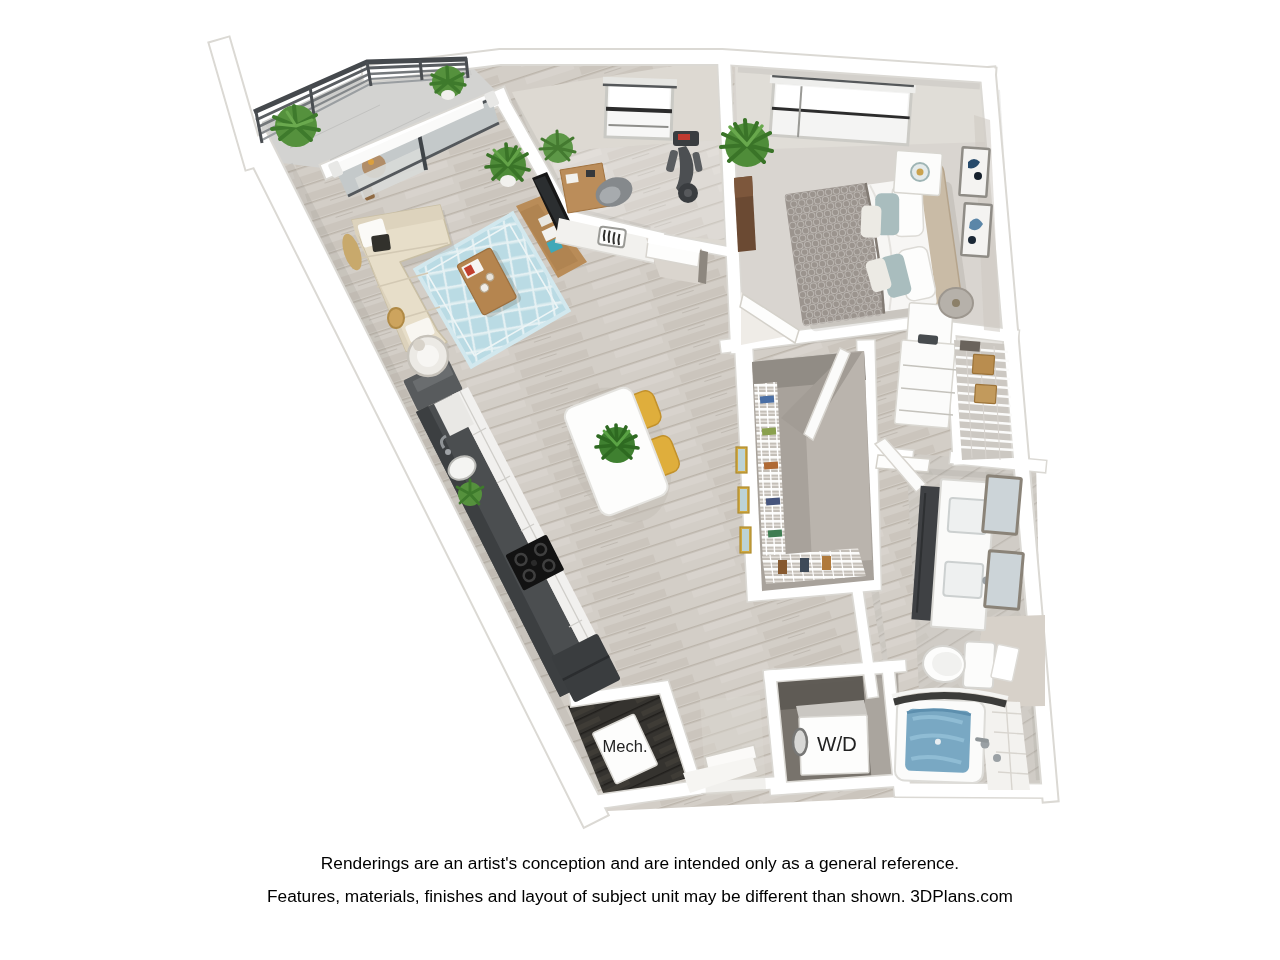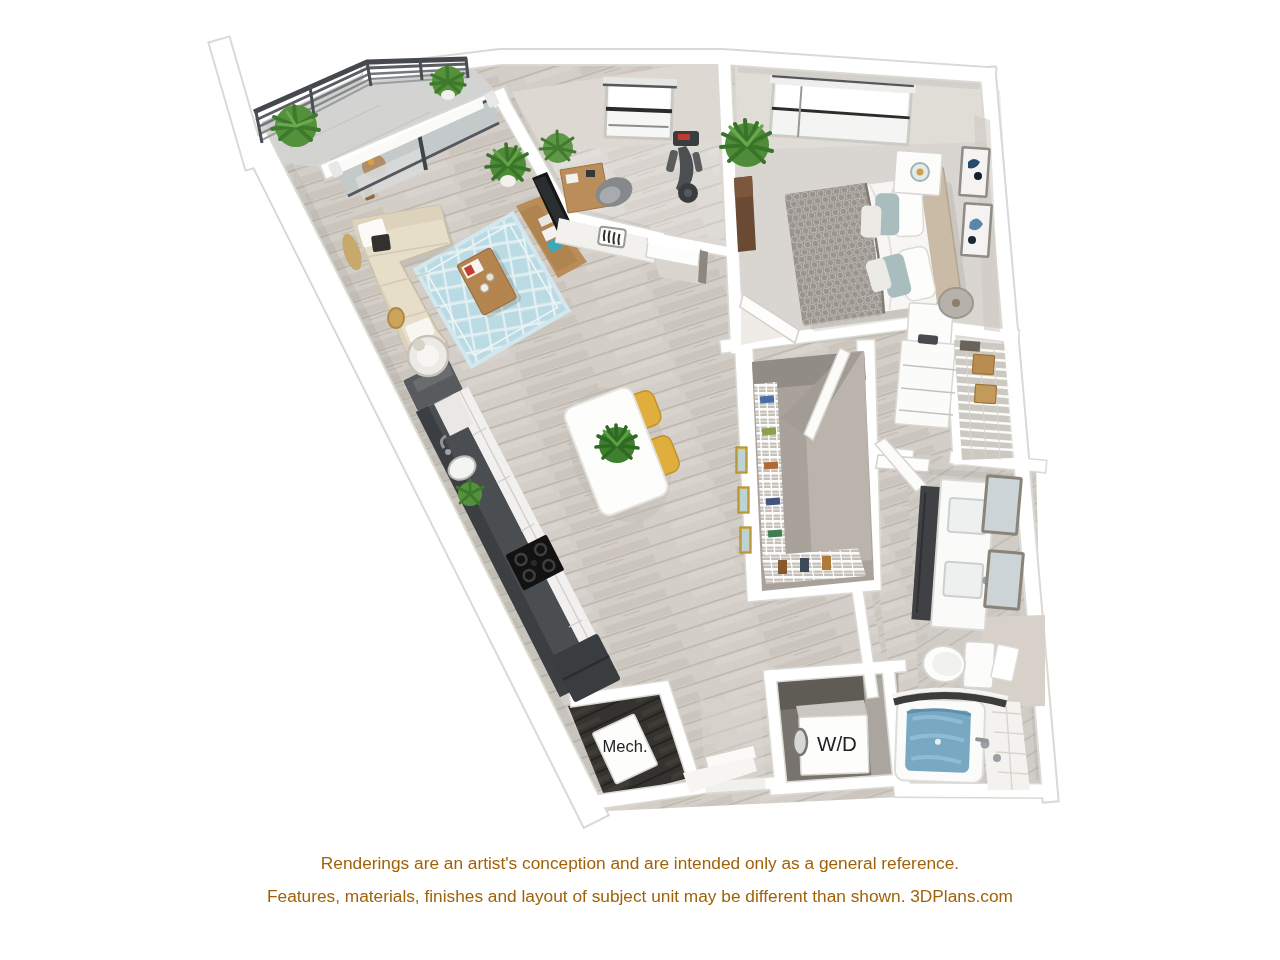--- a/index.html
+++ b/index.html
@@ -1,17 +1,17 @@
 <!DOCTYPE html>
 <html><head>
 <meta charset="utf-8">
 <style>
 html,body{margin:0;padding:0;background:#ffffff;width:1280px;height:960px;overflow:hidden}
 .cap{position:absolute;left:0;top:847px;width:1280px;text-align:center;
-font-family:"Liberation Sans",sans-serif;font-size:17.3px;line-height:33px;color:#a16207;}
+font-family:"Liberation Sans",sans-serif;font-size:17.3px;line-height:33px;color:#000000;}
 </style>
 </head>
 <body>
 <svg width="1280" height="960" viewBox="0 0 1280 960" style="position:absolute;left:0;top:0">
 <defs>
 <pattern id="wood" width="18" height="150" patternUnits="userSpaceOnUse" patternTransform="rotate(72)">
   <rect width="18" height="150" fill="#d3cec7"></rect>
   <rect x="0" width="1.5" height="150" fill="#bcb5ab"></rect>
   <rect x="9" width="8" height="70" fill="#c7c0b6" opacity="0.6"></rect>
   <rect x="2" y="75" width="7" height="50" fill="#dad5ce" opacity="0.8"></rect>

